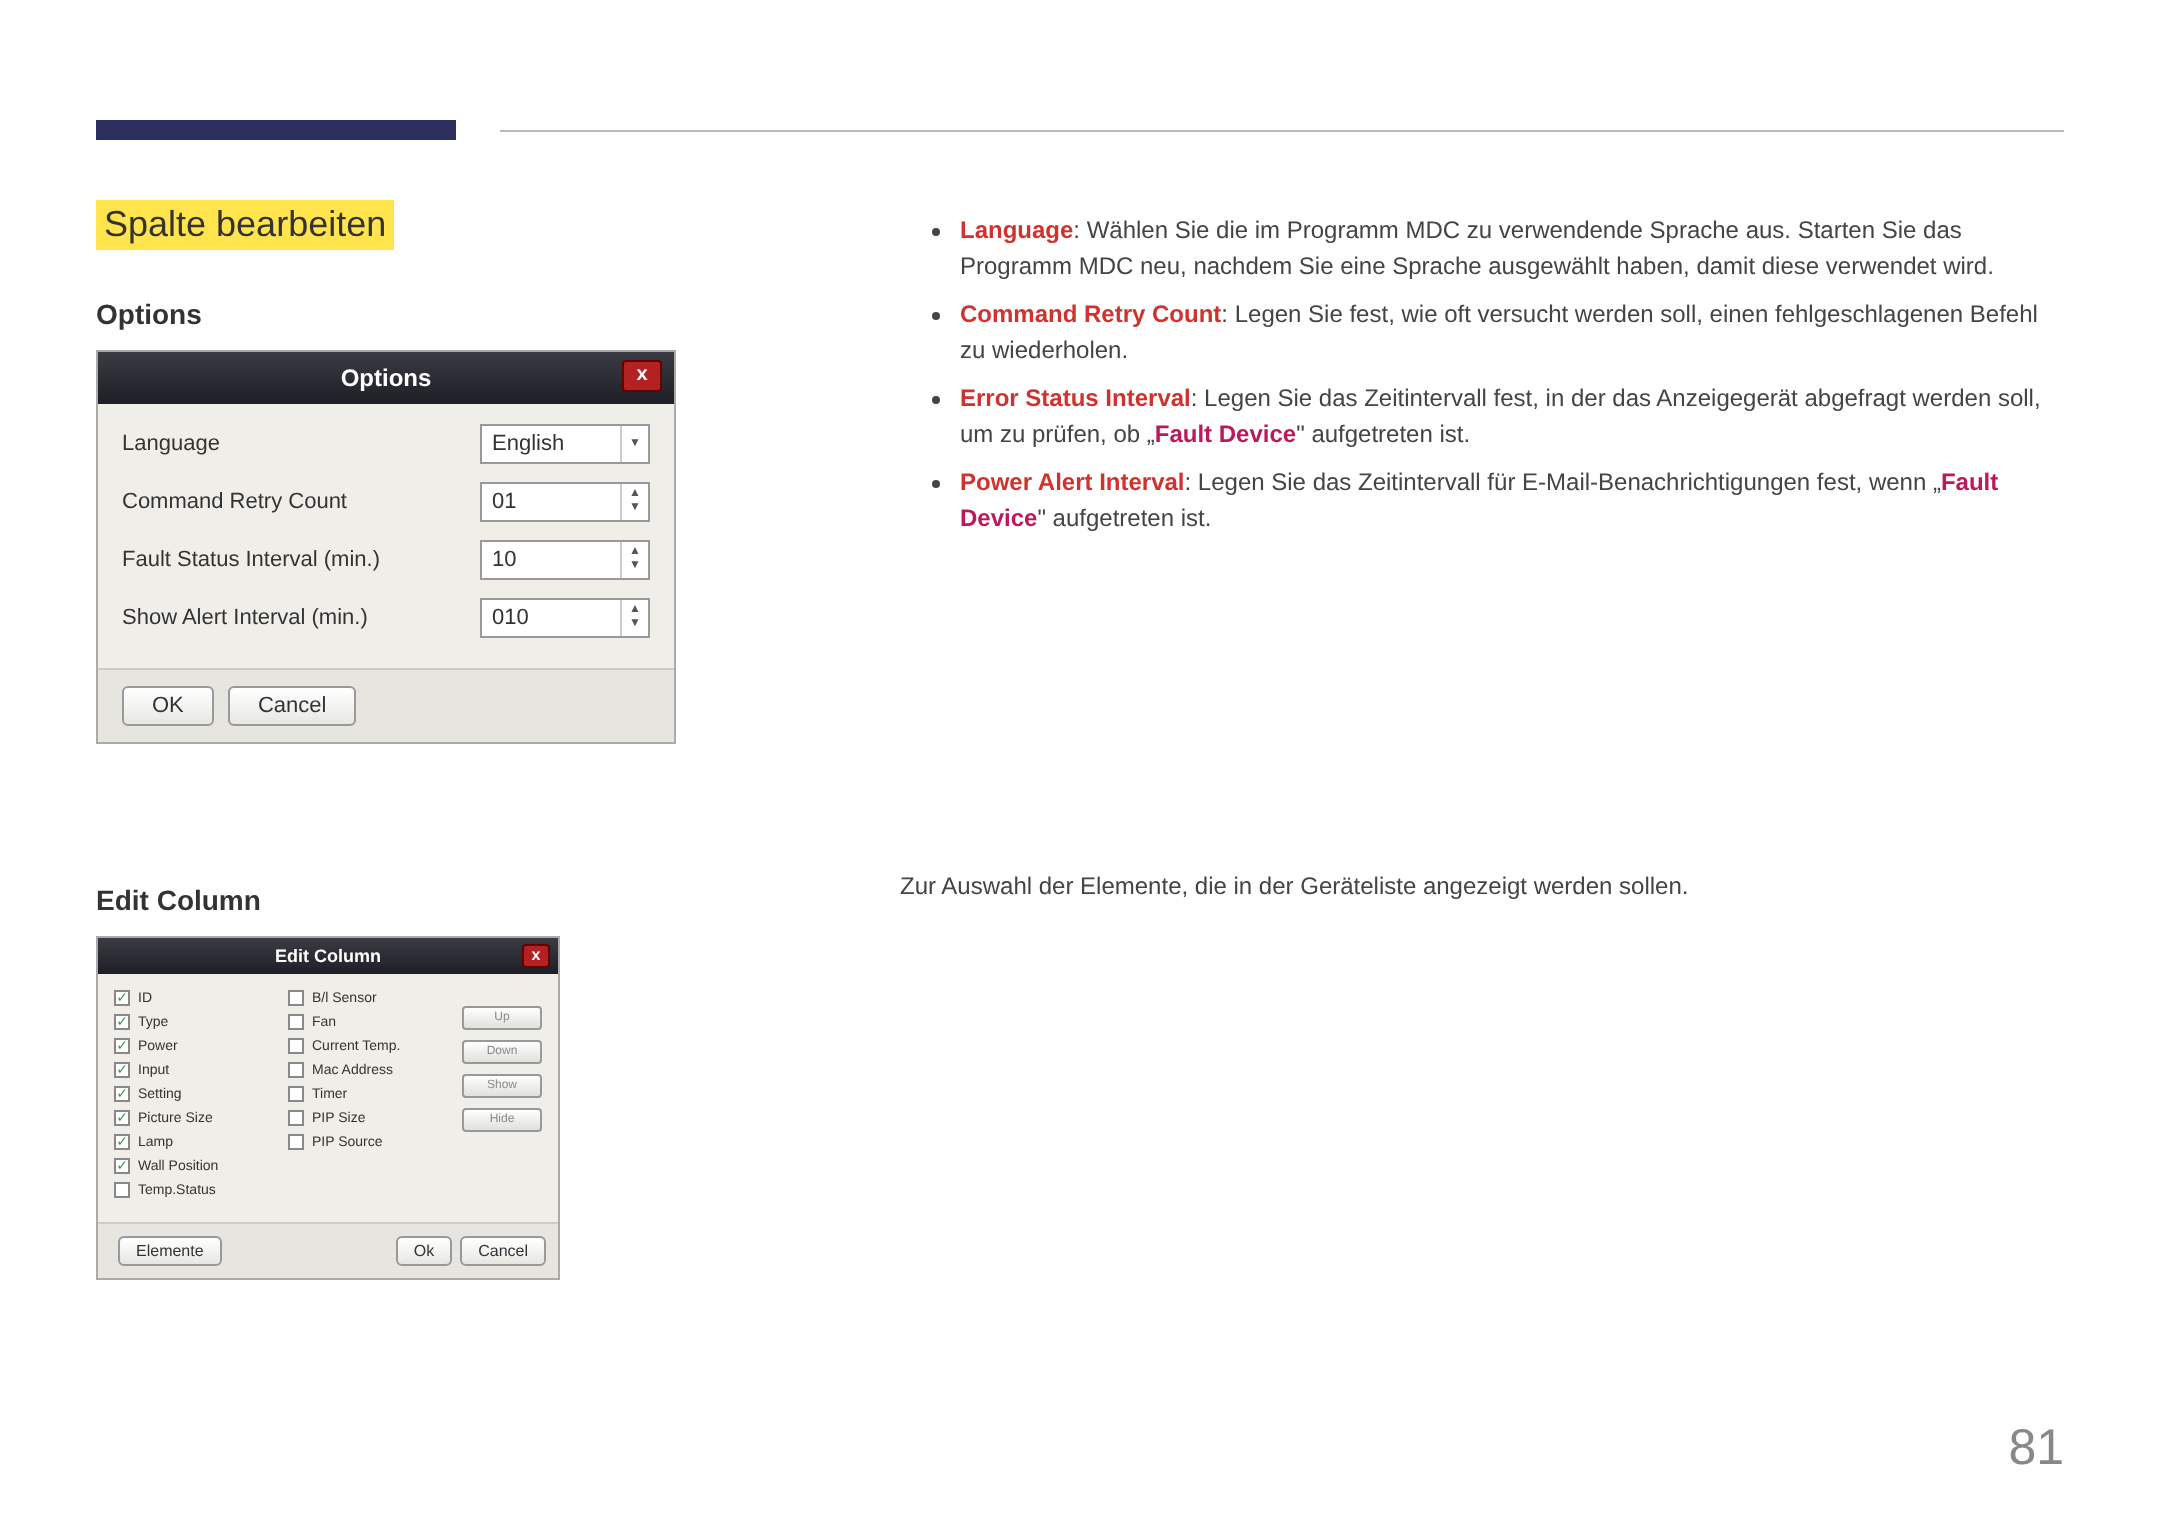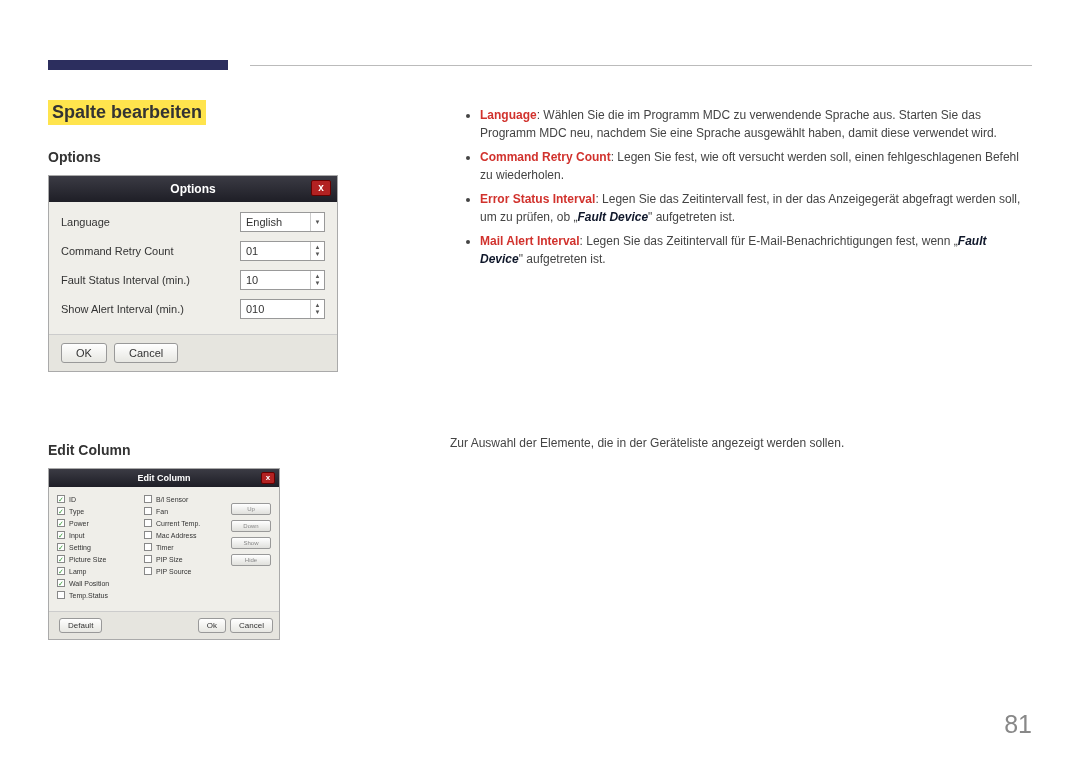--- a/index.html
+++ b/index.html
@@ -30,21 +30,21 @@
     position: absolute;
     left: 48px;
     top: 100px;
     width: 300px;
   }
   .heading-main {
     background: #ffe44d;
     display: inline-block;
     padding: 2px 4px;
     font-size: 18px;
-    font-weight: bold;
+    font-weight: normal;
     color: #333;
   }
   .subheading {
     font-size: 14px;
     font-weight: bold;
     color: #333;
     margin-top: 24px;
     margin-bottom: 10px;
   }
   .right-col {
@@ -55,21 +55,21 @@
     font-size: 12px;
     color: #444;
     line-height: 1.5;
   }
   .right-col ul {
     margin-left: 30px;
     margin-top: 6px;
   }
   .right-col li { margin-bottom: 6px; }
   .hl-red { color: #d1322d; font-weight: bold; }
-  .hl-navy { color: #0f172a; font-weight: bold; font-style: italic; }
+  .hl-navy { color: #be185d; font-weight: bold; }
   .right-col2 {
     position: absolute;
     left: 450px;
     top: 436px;
     right: 48px;
     font-size: 12px;
     color: #444;
   }
   .pagenum {
     position: absolute;
@@ -313,41 +313,41 @@
           </div>
         </div>
       <div class="ec-btns">
         <div class="ec-sbtn">Up</div>
         <div class="ec-sbtn">Down</div>
         <div class="ec-sbtn">Show</div>
         <div class="ec-sbtn">Hide</div>
       </div>
     </div>
     <div class="ec-footer">
-      <span class="btn">Default</span>
+      <span class="btn">Elemente</span>
       <span class="spacer"></span>
       <span class="btn">Ok</span>
       <span class="btn">Cancel</span>
     </div>
   </div>
 </div>
 
 <div class="right-col">
   <ul>
     <li>
       <span class="hl-red">Language</span><span>: Wählen Sie die im Programm MDC zu verwendende Sprache aus. Starten Sie das Programm MDC neu, nachdem Sie eine Sprache ausgewählt haben, damit diese verwendet wird.</span>
     </li>
     <li>
       <span class="hl-red">Command Retry Count</span><span>: Legen Sie fest, wie oft versucht werden soll, einen fehlgeschlagenen Befehl zu wiederholen.</span>
     </li>
     <li>
       <span class="hl-red">Error Status Interval</span><span>: Legen Sie das Zeitintervall fest, in der das Anzeigegerät abgefragt werden soll, um zu prüfen, ob „</span><span class="hl-navy">Fault Device</span><span>" aufgetreten ist.</span>
     </li>
     <li>
-      <span class="hl-red">Mail Alert Interval</span><span>: Legen Sie das Zeitintervall für E-Mail-Benachrichtigungen fest, wenn „</span><span class="hl-navy">Fault Device</span><span>" aufgetreten ist.</span>
+      <span class="hl-red">Power Alert Interval</span><span>: Legen Sie das Zeitintervall für E-Mail-Benachrichtigungen fest, wenn „</span><span class="hl-navy">Fault Device</span><span>" aufgetreten ist.</span>
     </li>
   </ul>
 </div>
 
 <div class="right-col2">
   <p>Zur Auswahl der Elemente, die in der Geräteliste angezeigt werden sollen.</p>
 </div>
 
 <div class="pagenum">81</div>
 

